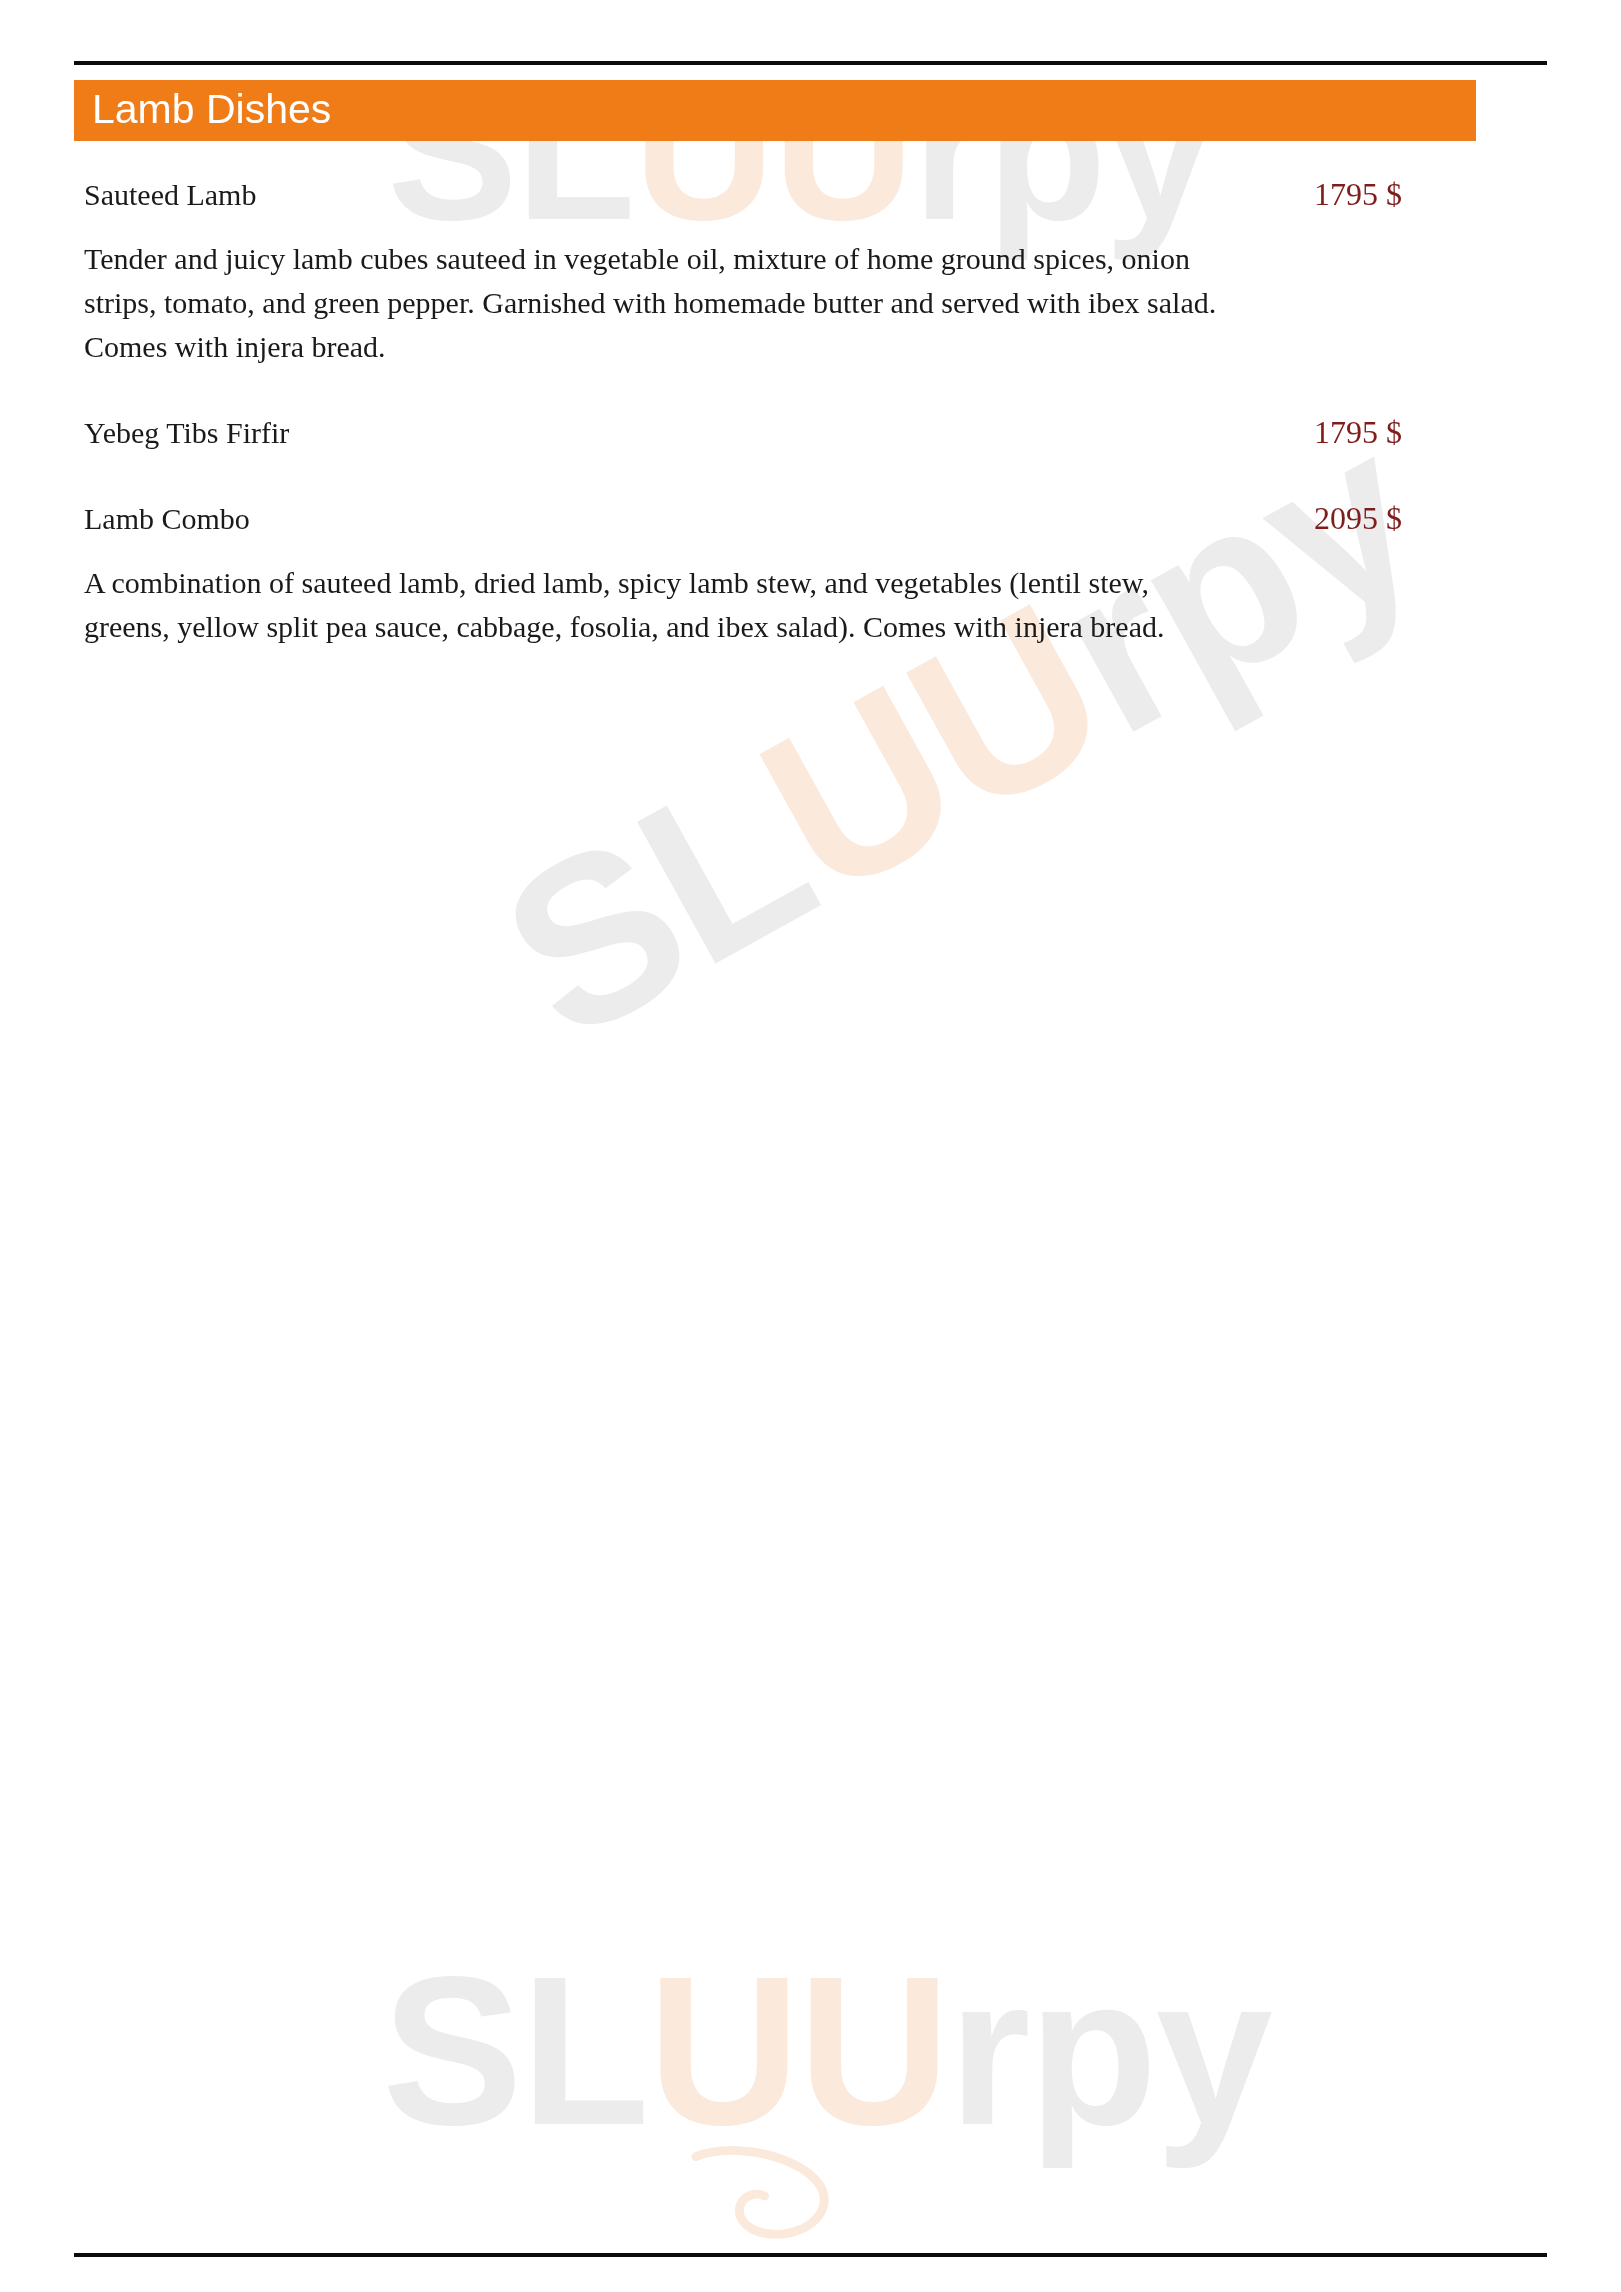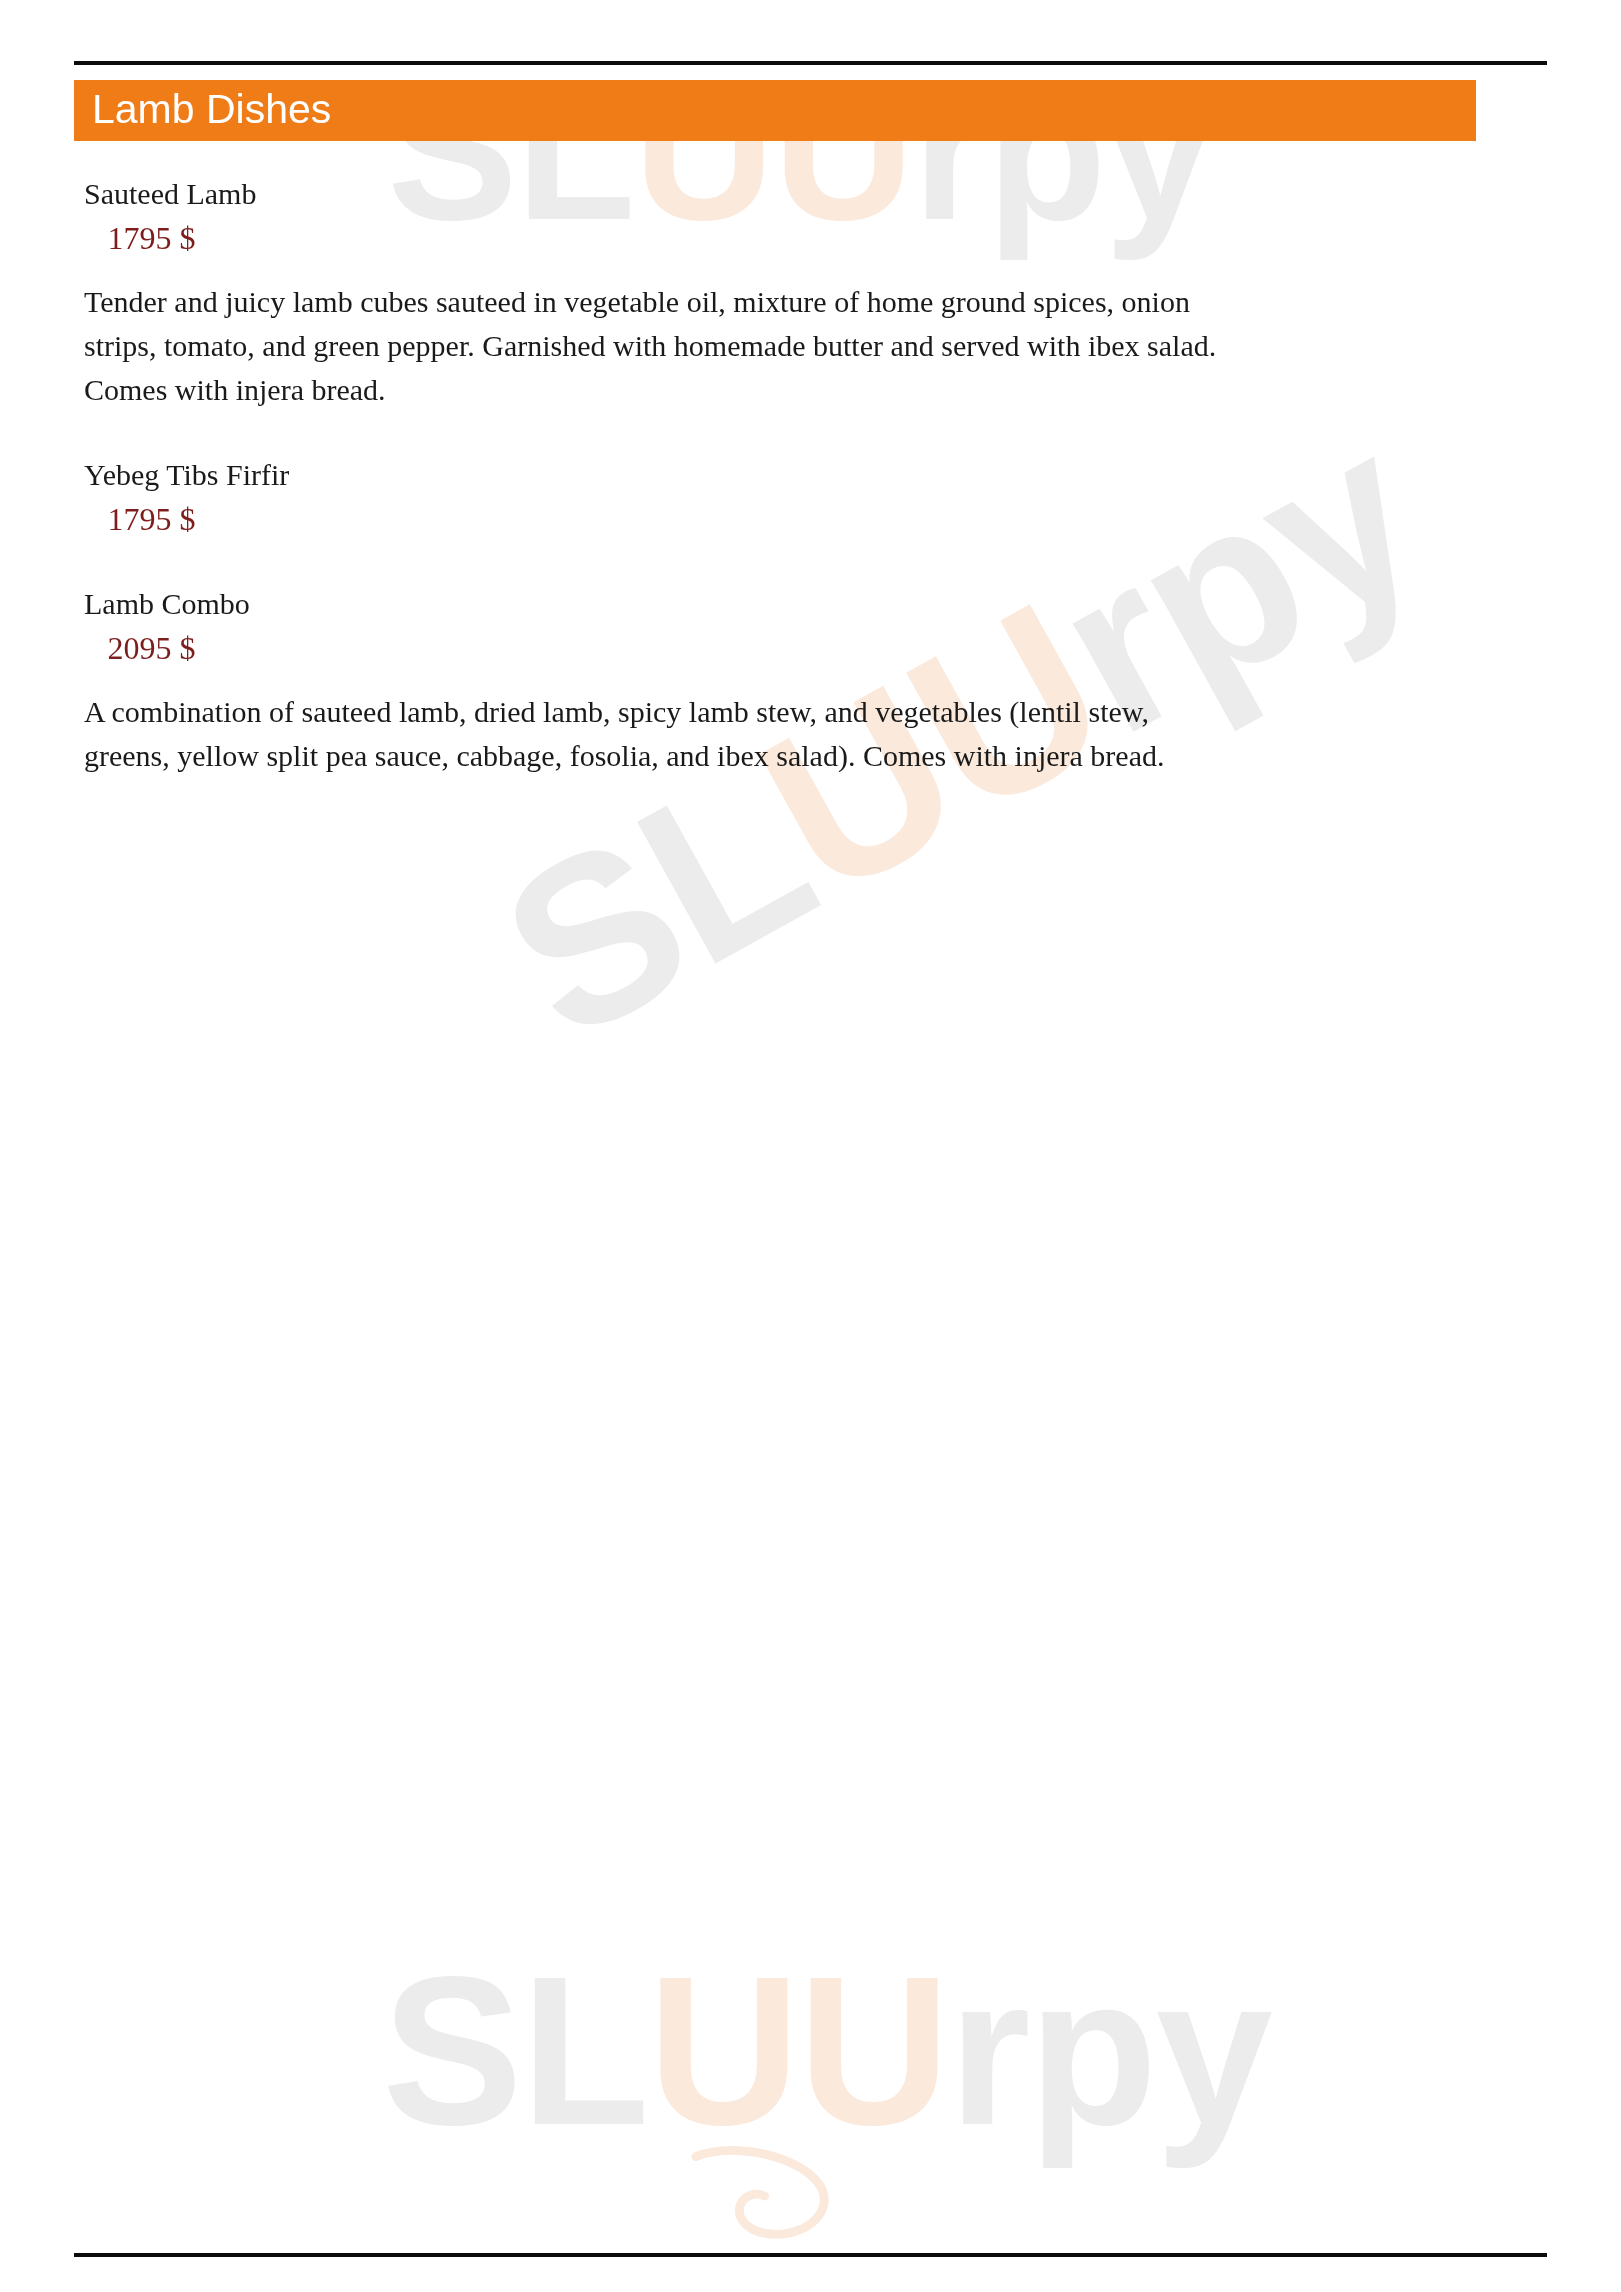--- a/index.html
+++ b/index.html
@@ -105,21 +105,20 @@
     width: 1318px;
   }
   .menu-item {
     position: relative;
     margin-bottom: 41px;
   }
   .item-head {
     display: flex;
     align-items: baseline;
     justify-content: space-between;
-    flex-direction: column;
   }
   .item-name {
     font-size: 30px;
     line-height: 44px;
     color: #1a1a1a;
   }
   .item-price {
     font-size: 32px;
     line-height: 44px;
     color: #7f1d1d;

